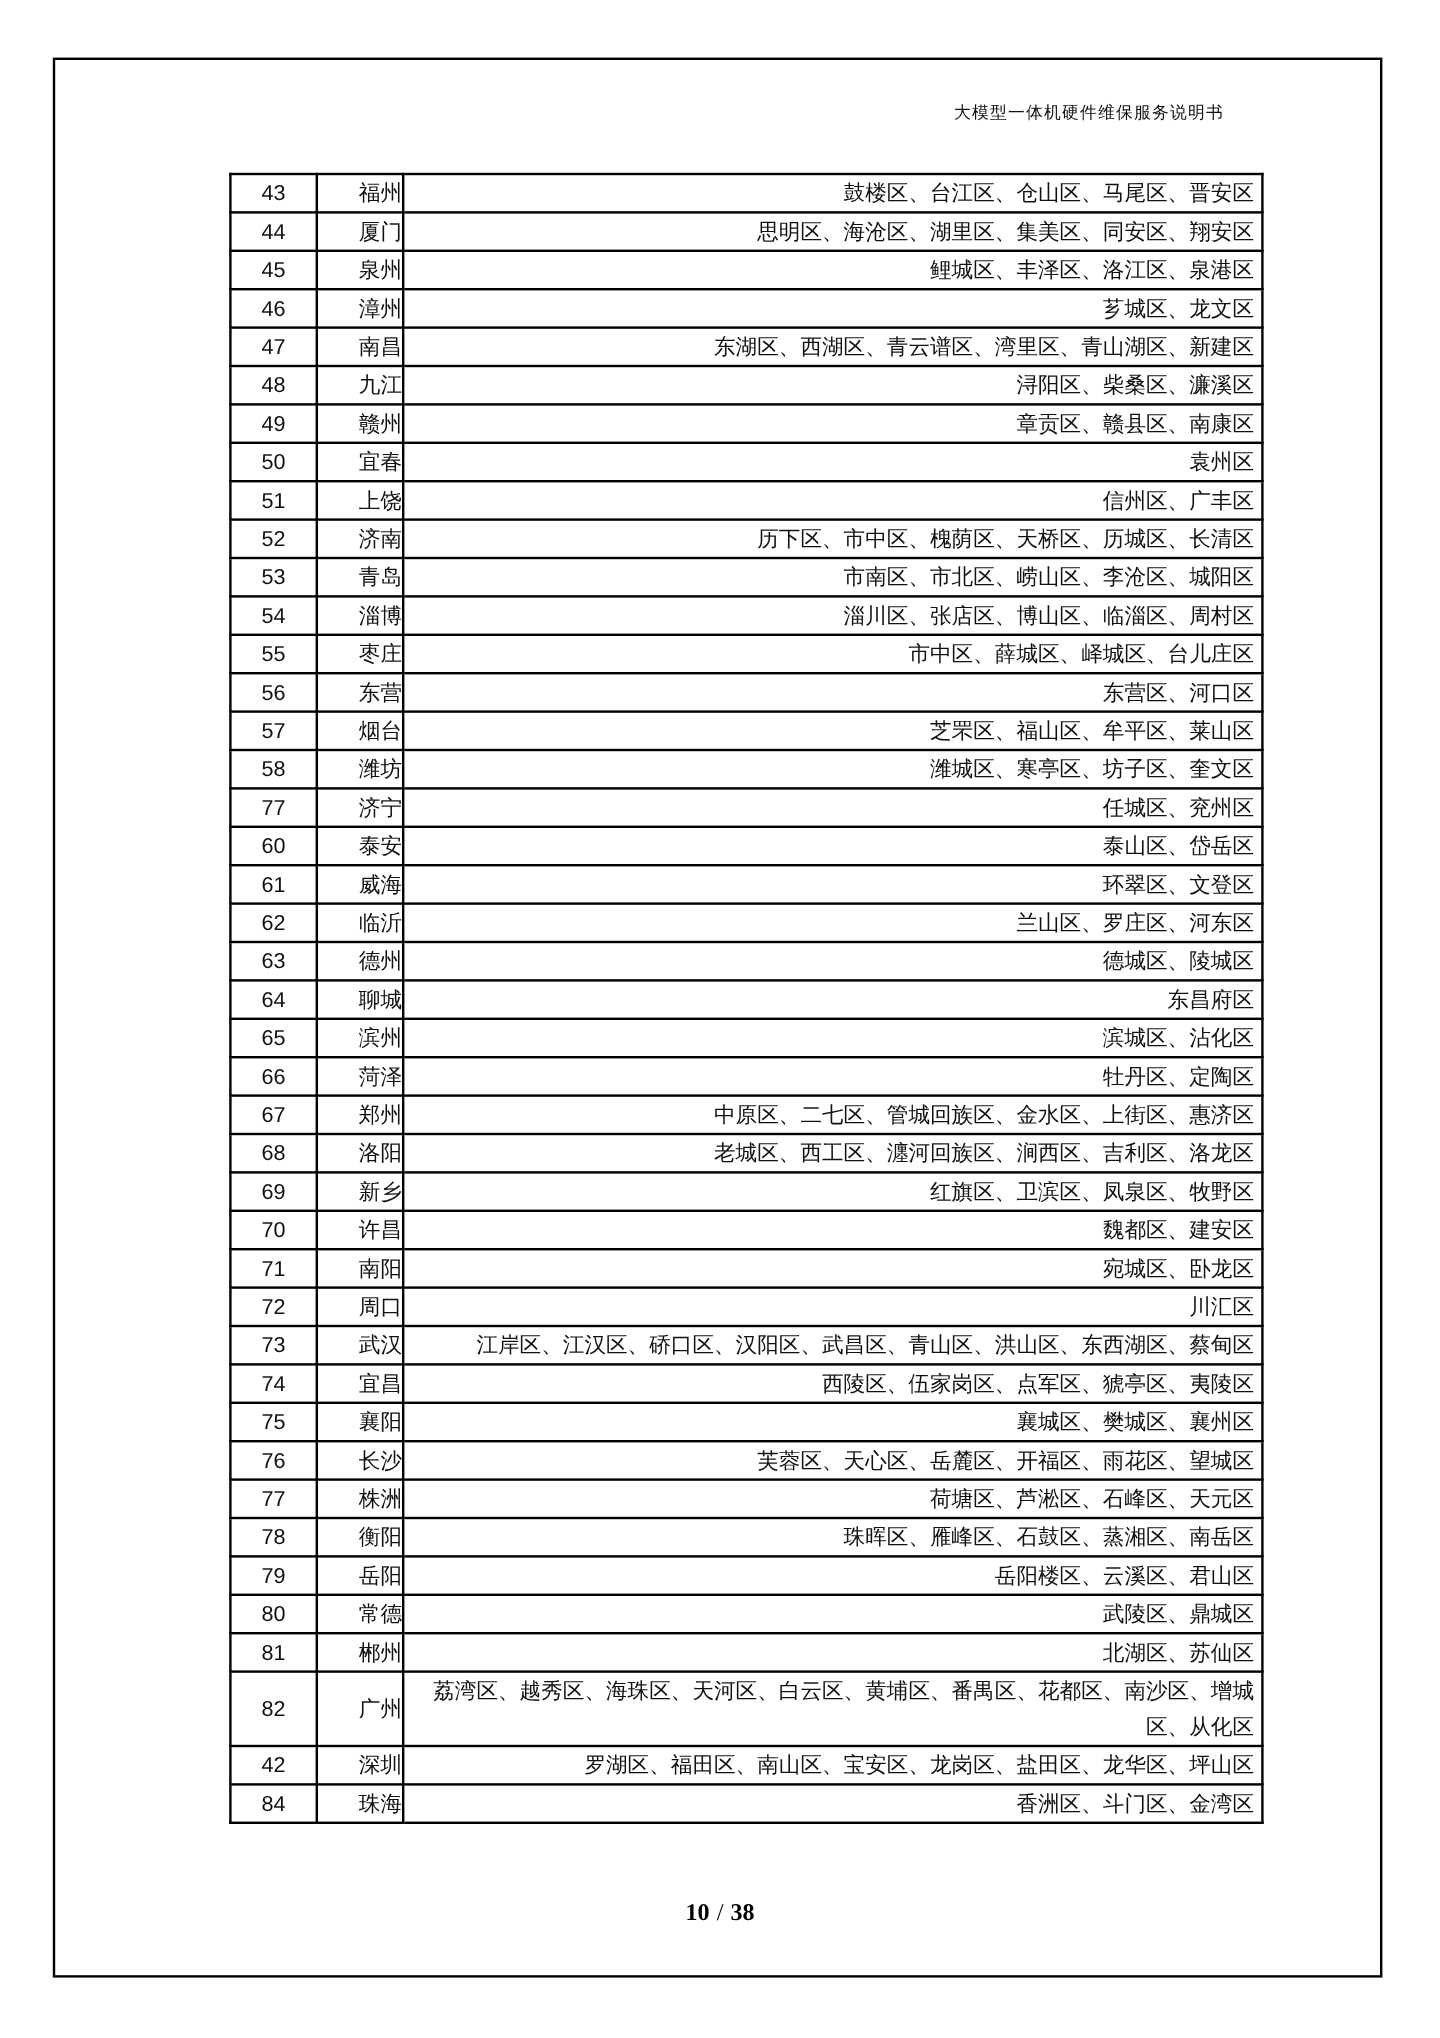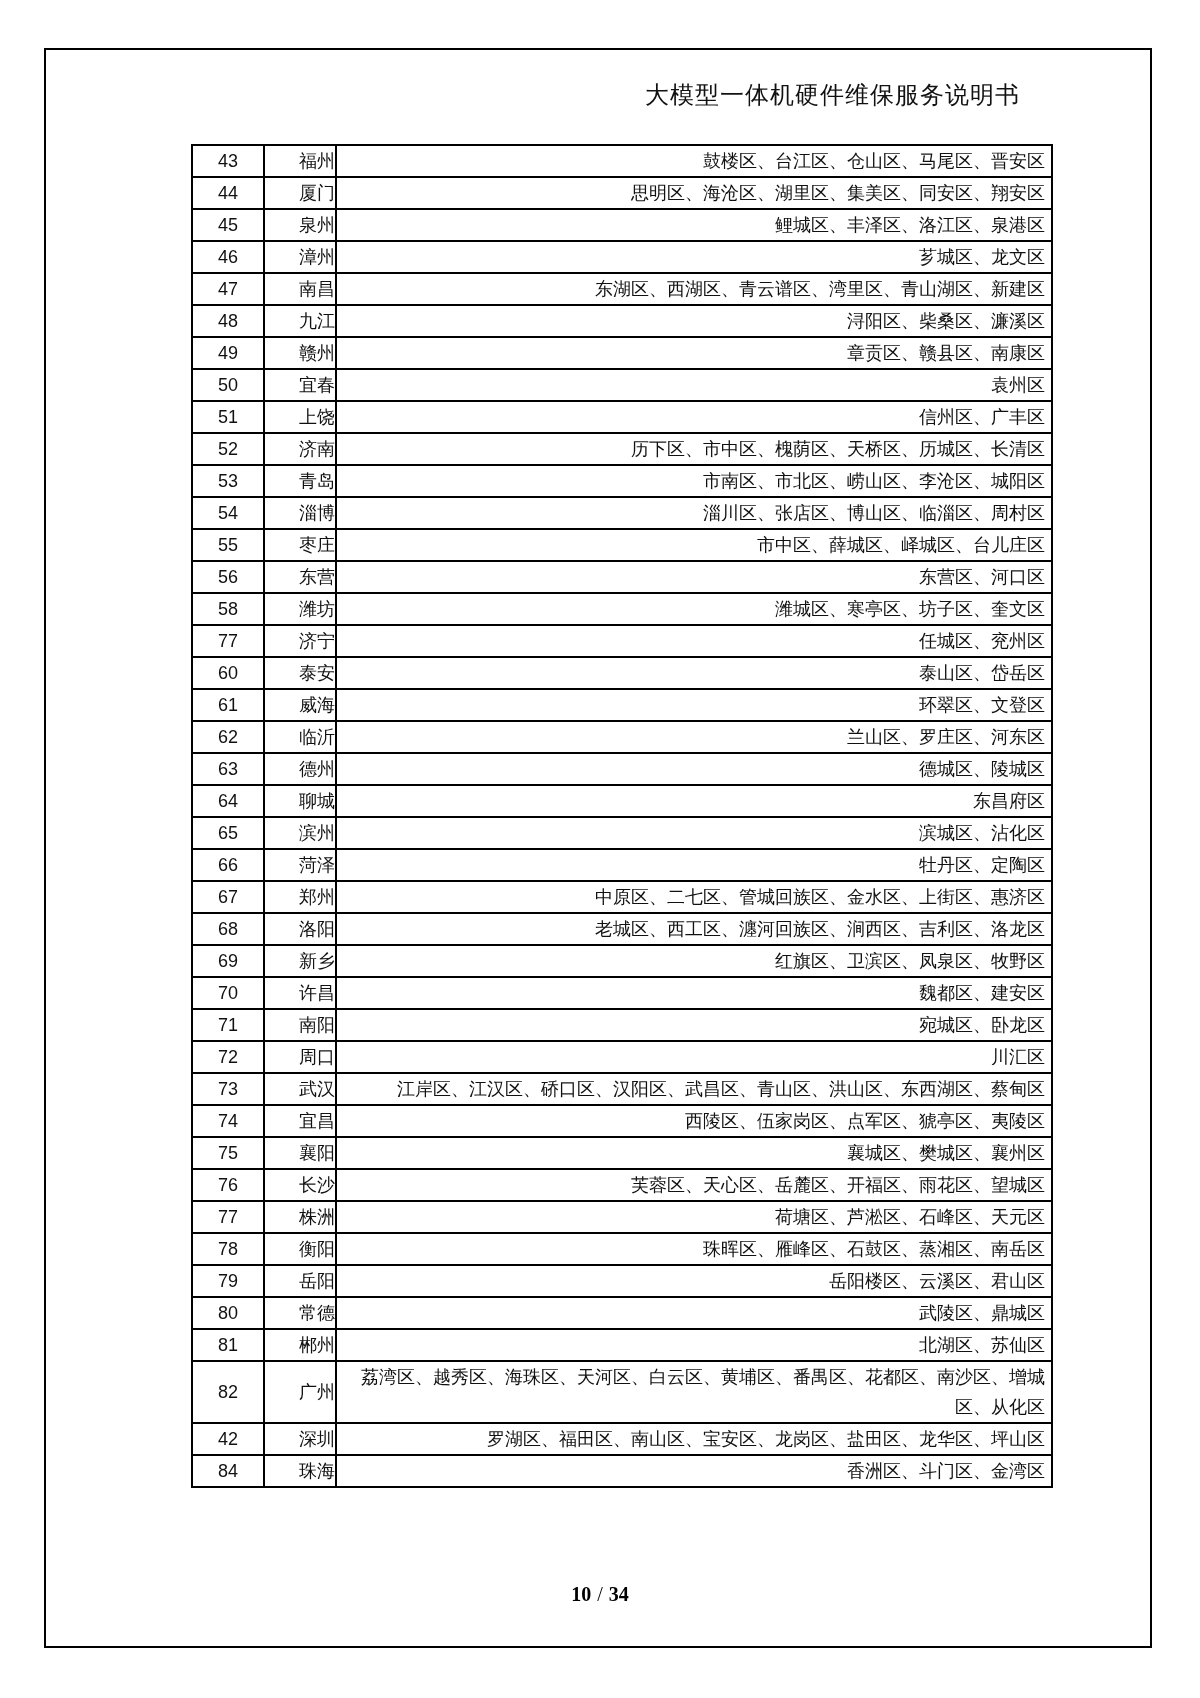--- a/index.html
+++ b/index.html
@@ -13,21 +13,21 @@
   .frame {
     position: absolute;
     left: 44px; top: 48px;
     width: 1108px; height: 1600px;
     border: 2px solid #000;
   }
   .header-title {
     position: absolute;
     top: 85px;
     right: 180px;
-    font-size: 24px;
+    font-size: 14px;
     line-height: 20px;
     color: #111;
     letter-spacing: 1px;
     white-space: nowrap;
   }
   table.city-table {
     position: absolute;
     left: 191px; top: 144px;
     width: 860px;
     border-collapse: collapse;
@@ -148,20 +148,25 @@
         <td class="c-no">55</td>
         <td class="c-city">枣庄</td>
         <td class="c-dist">市中区、薛城区、峄城区、台儿庄区</td>
       </tr>
         <tr>
         <td class="c-no">56</td>
         <td class="c-city">东营</td>
         <td class="c-dist">东营区、河口区</td>
       </tr>
         <tr>
+        <td class="c-no">57</td>
+        <td class="c-city">烟台</td>
+        <td class="c-dist">芝罘区、福山区、牟平区、莱山区</td>
+      </tr>
+        <tr>
         <td class="c-no">58</td>
         <td class="c-city">潍坊</td>
         <td class="c-dist">潍城区、寒亭区、坊子区、奎文区</td>
       </tr>
         <tr>
         <td class="c-no">77</td>
         <td class="c-city">济宁</td>
         <td class="c-dist">任城区、兖州区</td>
       </tr>
         <tr>
@@ -286,16 +291,16 @@
       </tr>
         <tr>
         <td class="c-no">84</td>
         <td class="c-city">珠海</td>
         <td class="c-dist">香洲区、斗门区、金湾区</td>
       </tr>
       </tbody>
   </table>
 
   <div class="footer">
-    <span>10</span><span class="sep">/</span><span>34</span>
+    <span>10</span><span class="sep">/</span><span>38</span>
   </div>
 
 </div>
 
 </body></html>

